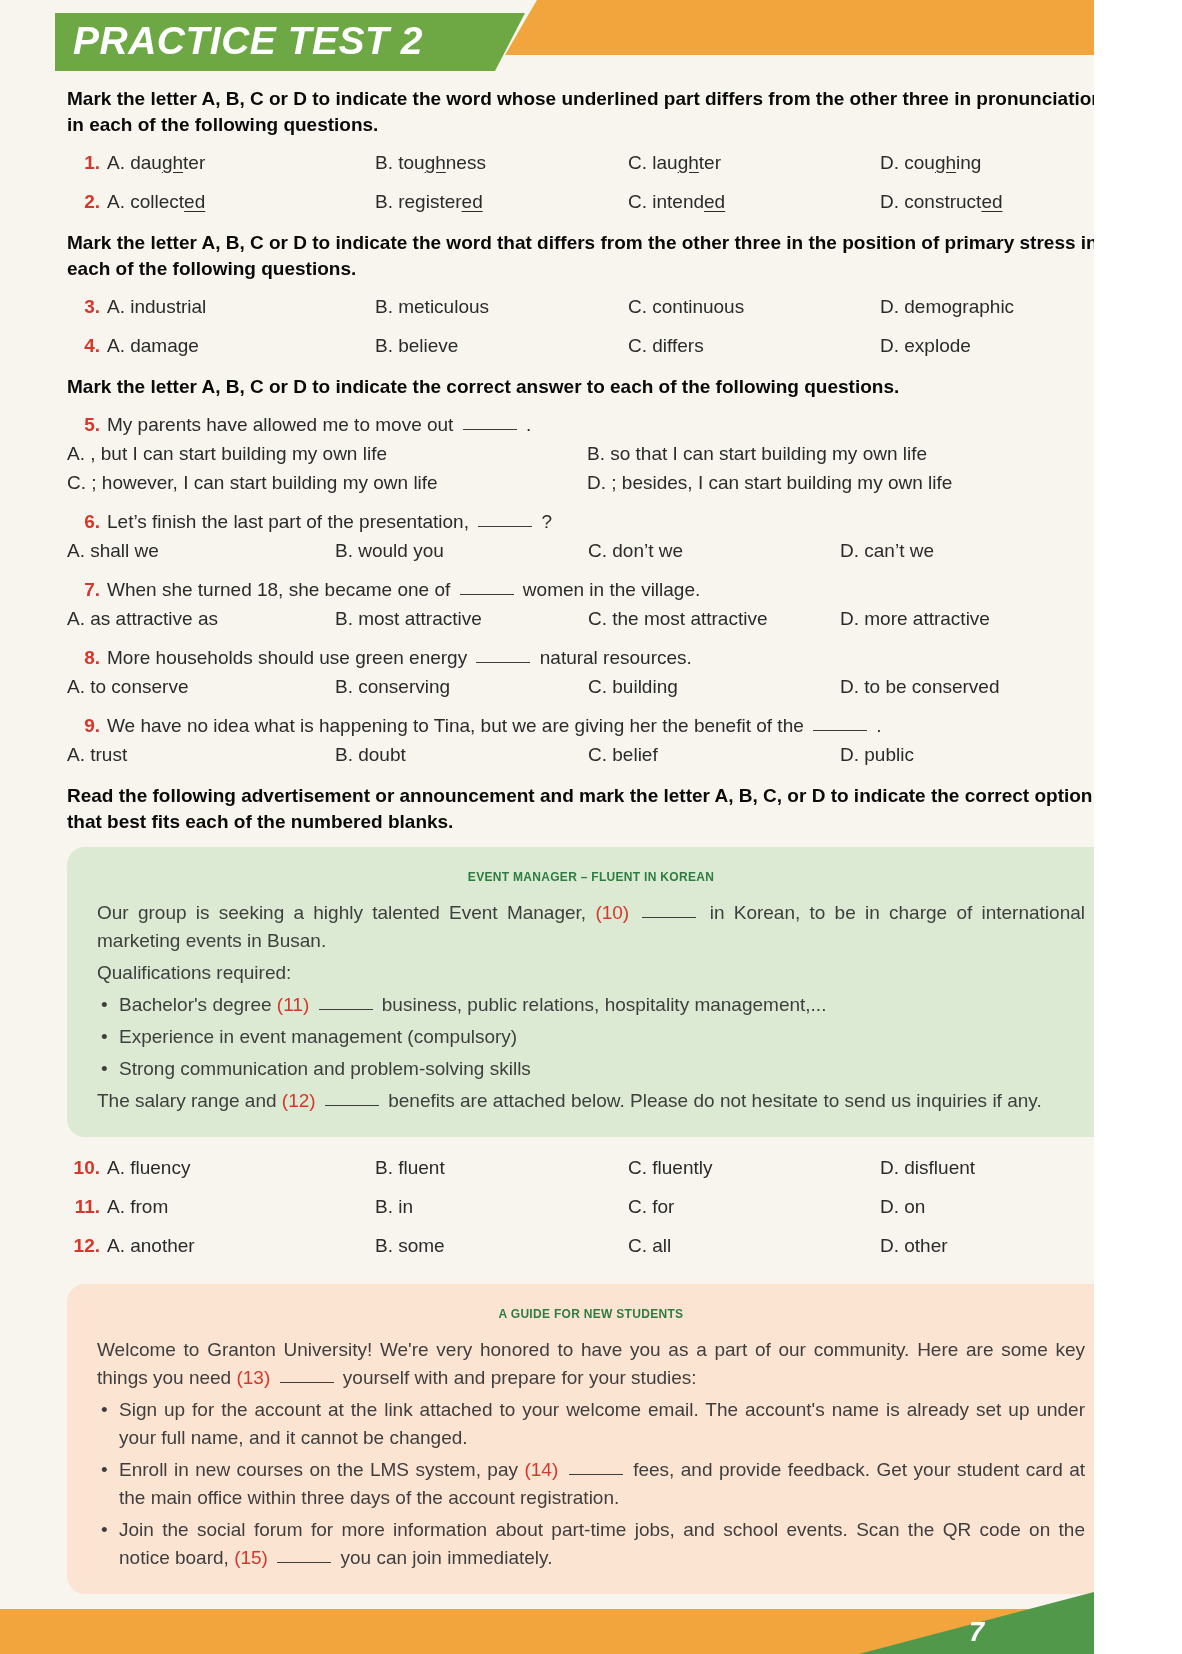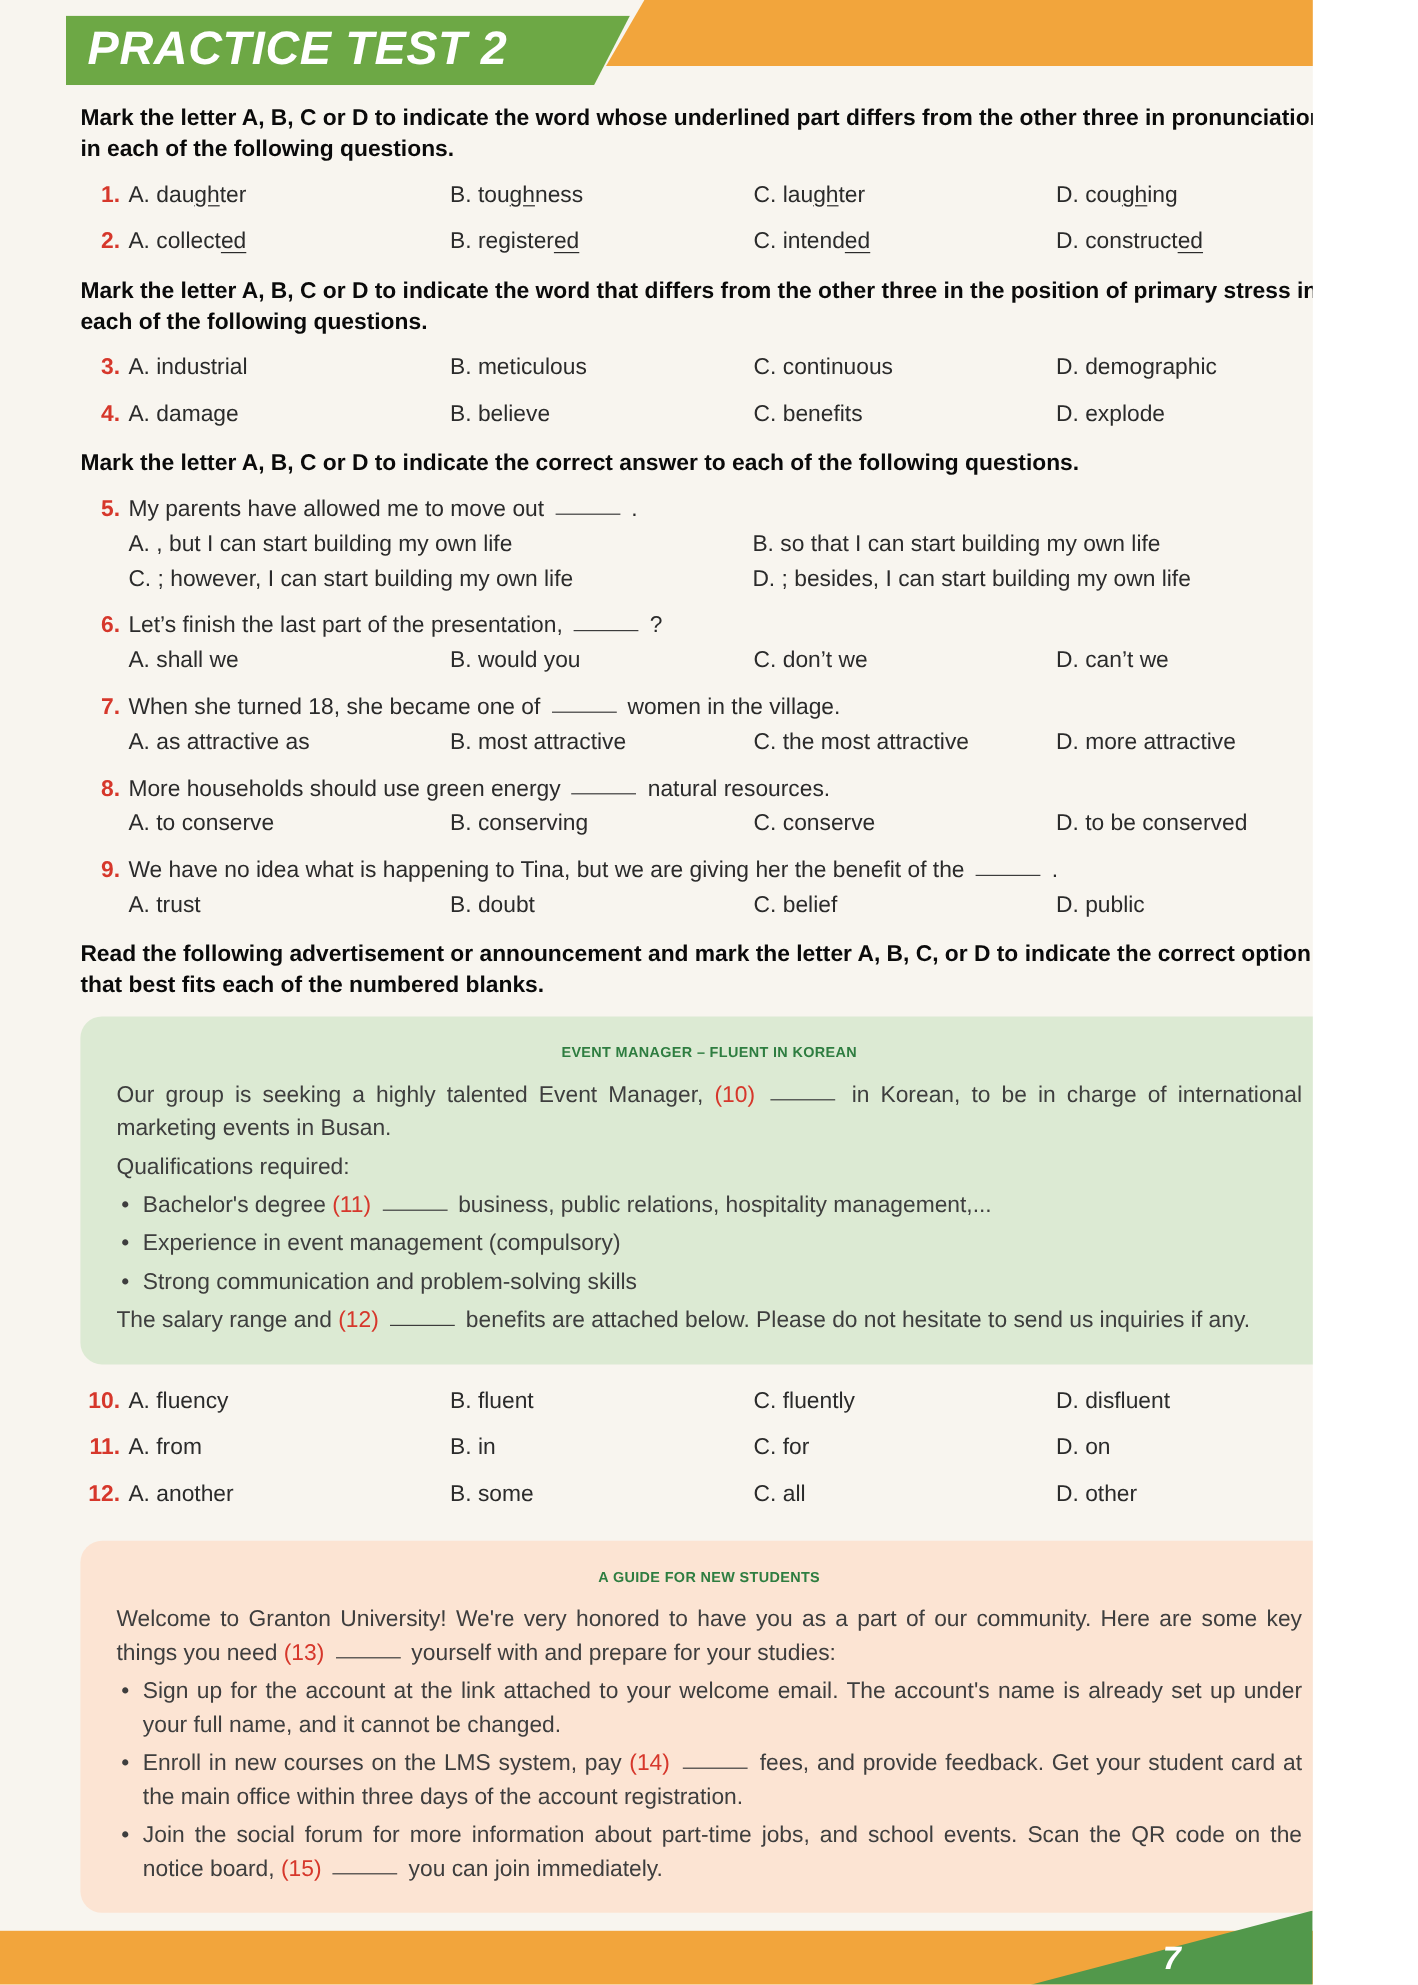--- a/index.html
+++ b/index.html
@@ -64,21 +64,21 @@
   }
   .content > :first-child{margin-top:0;}
   .q-group{margin-bottom:4px;}
   .q{margin-bottom:10px;line-height:29px;}
   .q-line{display:grid;grid-template-columns:40px 1fr;align-items:baseline;}
   .q-line.qgrid{grid-template-columns:40px 268px 253px 252px 1fr;}
   .q-num{
     text-align:right;padding-right:7px;
     color:var(--red);font-weight:bold;
   }
-  .opts{display:grid;margin-left:40px;}
+  .opts{display:grid;}
   .opts4{grid-template-columns:268px 253px 252px 1fr;}
   .opts2{grid-template-columns:520px 1fr;}
   .opt{padding-right:24px;}
   u{text-decoration:underline;text-underline-offset:3px;}
   .tk-red{color:var(--red);font-weight:normal;}
   .blank{
     display:inline-block;width:54px;height:2px;
     border-bottom:1.6px solid #3c3c3c;
     margin:0 4px;vertical-align:1px;
   }
@@ -142,21 +142,21 @@
             <span class="opt">B. meticulous</span>
             <span class="opt">C. continuous</span>
             <span class="opt">D. demographic</span>
           </div>
         </div>
         <div class="q">
           <div class="q-line qgrid">
             <span class="q-num">4.</span>
             <span class="opt">A. damage</span>
             <span class="opt">B. believe</span>
-            <span class="opt">C. benefits</span>
+            <span class="opt">C. differs</span>
             <span class="opt">D. explode</span>
           </div>
         </div>
       </div>
       <div class="instruction">Mark the letter A, B, C or D to indicate the correct answer to each of the following questions.</div>
       <div class="q-group">
         <div class="q">
           <div class="q-line">
             <span class="q-num">5.</span>
             <span class="q-stem">My parents have allowed me to move out <span class="blank"></span> .</span>
@@ -193,21 +193,21 @@
           </div>
         </div>
         <div class="q">
           <div class="q-line">
             <span class="q-num">8.</span>
             <span class="q-stem">More households should use green energy <span class="blank"></span> natural resources.</span>
           </div>
           <div class="opts opts4">
             <span class="opt">A. to conserve</span>
             <span class="opt">B. conserving</span>
-            <span class="opt">C. conserve</span>
+            <span class="opt">C. building</span>
             <span class="opt">D. to be conserved</span>
           </div>
         </div>
         <div class="q">
           <div class="q-line">
             <span class="q-num">9.</span>
             <span class="q-stem">We have no idea what is happening to Tina, but we are giving her the benefit of the <span class="blank"></span> .</span>
           </div>
           <div class="opts opts4">
             <span class="opt">A. trust</span>

